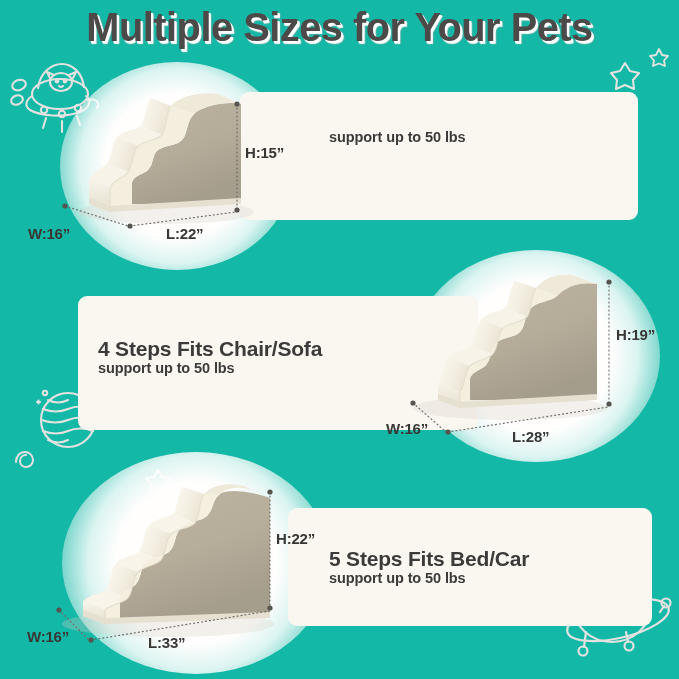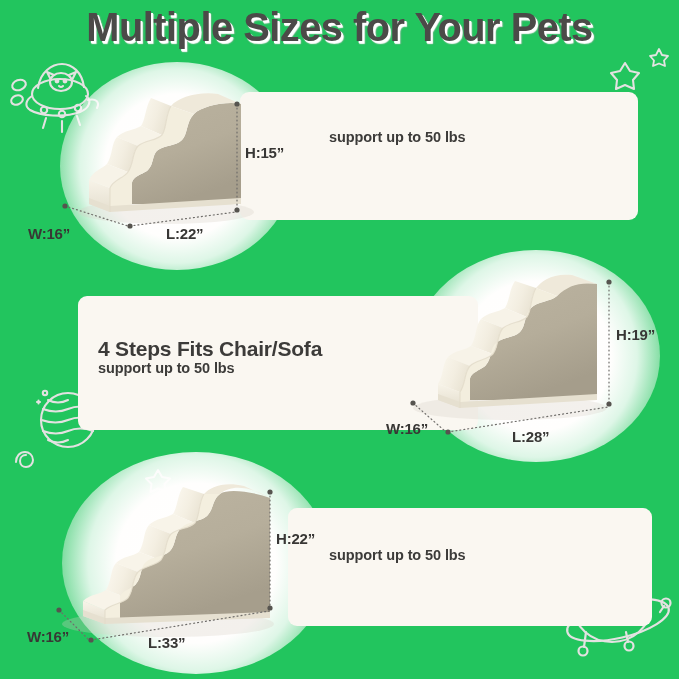--- a/index.html
+++ b/index.html
@@ -10,21 +10,21 @@
     width: 679px;
     height: 679px;
     background: #f0efef;
     font-family: "Liberation Sans", sans-serif;
     overflow: hidden;
   }
   #page {
     position: relative;
     width: 679px;
     height: 679px;
-    background: #22c55e;
+    background: #14b8a6;
     overflow: hidden;
   }
 
   
   #title {
     position: absolute;
     top: 4px;
     left: 0;
     width: 679px;
     text-align: center;
@@ -414,16 +414,17 @@
     <circle cx="91" cy="640" r="2.6" fill="#56544f"></circle>
     <line x1="59" y1="610" x2="89" y2="640" stroke="#6f6d6a" stroke-width="1.2" stroke-dasharray="1,3" stroke-linecap="round"></line>
     <circle cx="59" cy="610" r="2.6" fill="#56544f"></circle>
   </svg>
 
   <div class="dim-label" style="left:276px; top:530px;">H:22”</div>
   <div class="dim-label" style="left:148px; top:634px;">L:33”</div>
   <div class="dim-label" style="left:27px; top:628px;">W:16”</div>
 
   <div class="panel-text" style="left:329px; top:547px;">
+    <div class="panel-title">5 Steps Fits Bed/Car</div>
     <div class="panel-sub">support up to 50 lbs</div>
   </div>
 
 </div>
 
 </body></html>

